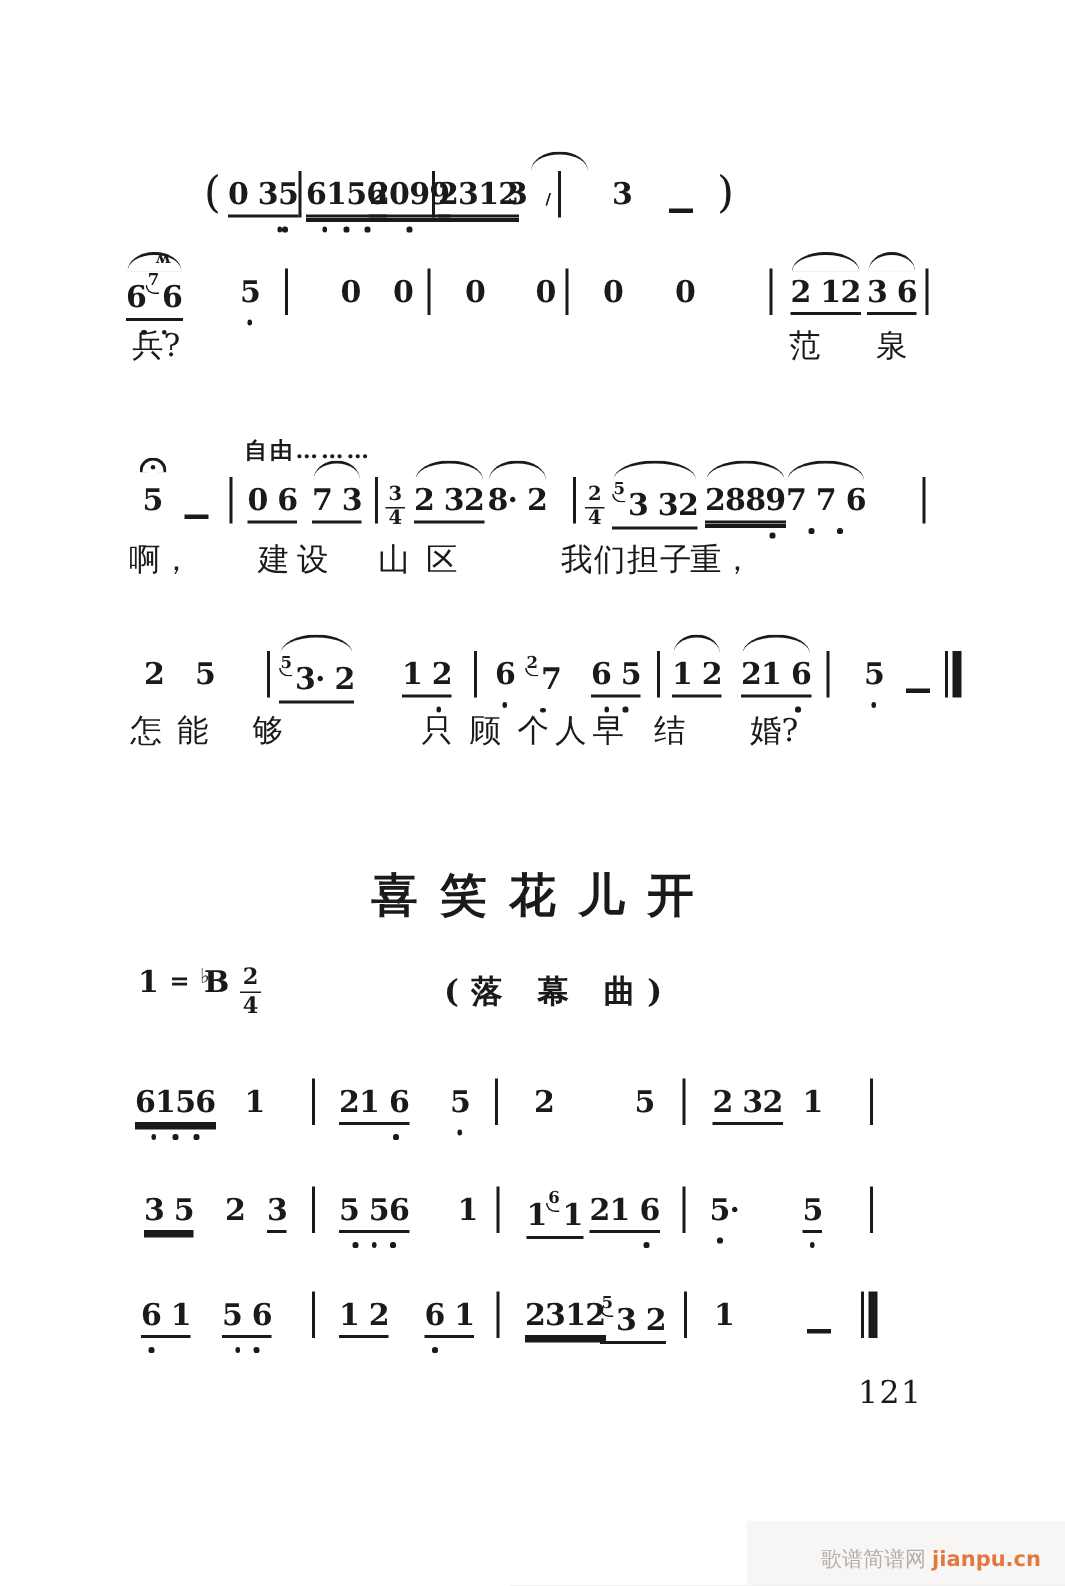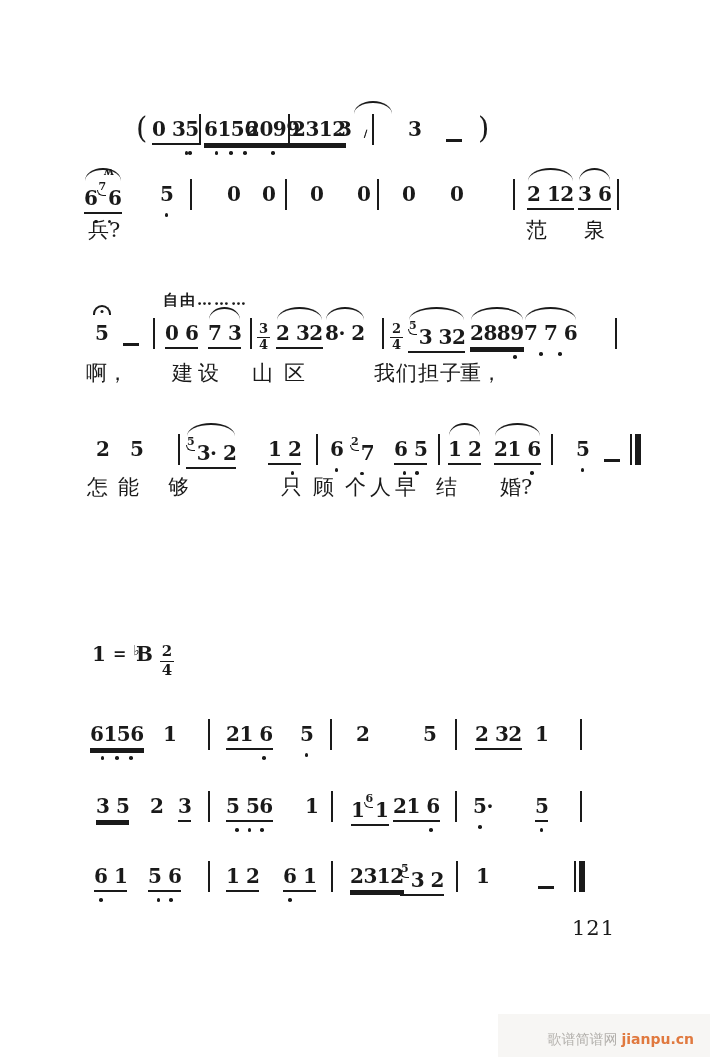--- a/index.html
+++ b/index.html
@@ -233,30 +233,32 @@
       <span class="w">够</span>
       <span class="w">只</span>
       <span class="w">顾</span>
       <span class="w">个</span>
       <span class="w">人</span>
       <span class="w">早</span>
       <span class="w">结</span>
       <span class="w">婚?</span>
     </div>
 
+  <div id="title">喜笑花儿开</div>
 
   <div id="keyline">
     <span>1</span>
     <span class="eq">=</span>
     <span><i class="flat" style="font-style:normal">♭</i><span>B</span></span>
     <span class="frac">
       <b>2</b>
         <b>4</b>
     </span>
   </div>
+  <div id="subtitle">(落 幕 曲)</div>
 
   <div class="mline" id="ml4">
       <span class="g"><b class="t u2">6156</b><i class="db c"><i></i><i></i><i></i></i></span>
       <span class="g"><b class="t">1</b></span>
       <span class="g barg"><i class="bl"></i></span>
       <span class="g"><b class="t u1">21 6</b><i class="db r"><i></i></i></span>
       <span class="g"><b class="t">5</b><i class="db c"><i></i></i></span>
       <span class="g barg"><i class="bl"></i></span>
       <span class="g"><b class="t">2</b></span>
       <span class="g"><b class="t">5</b></span>

